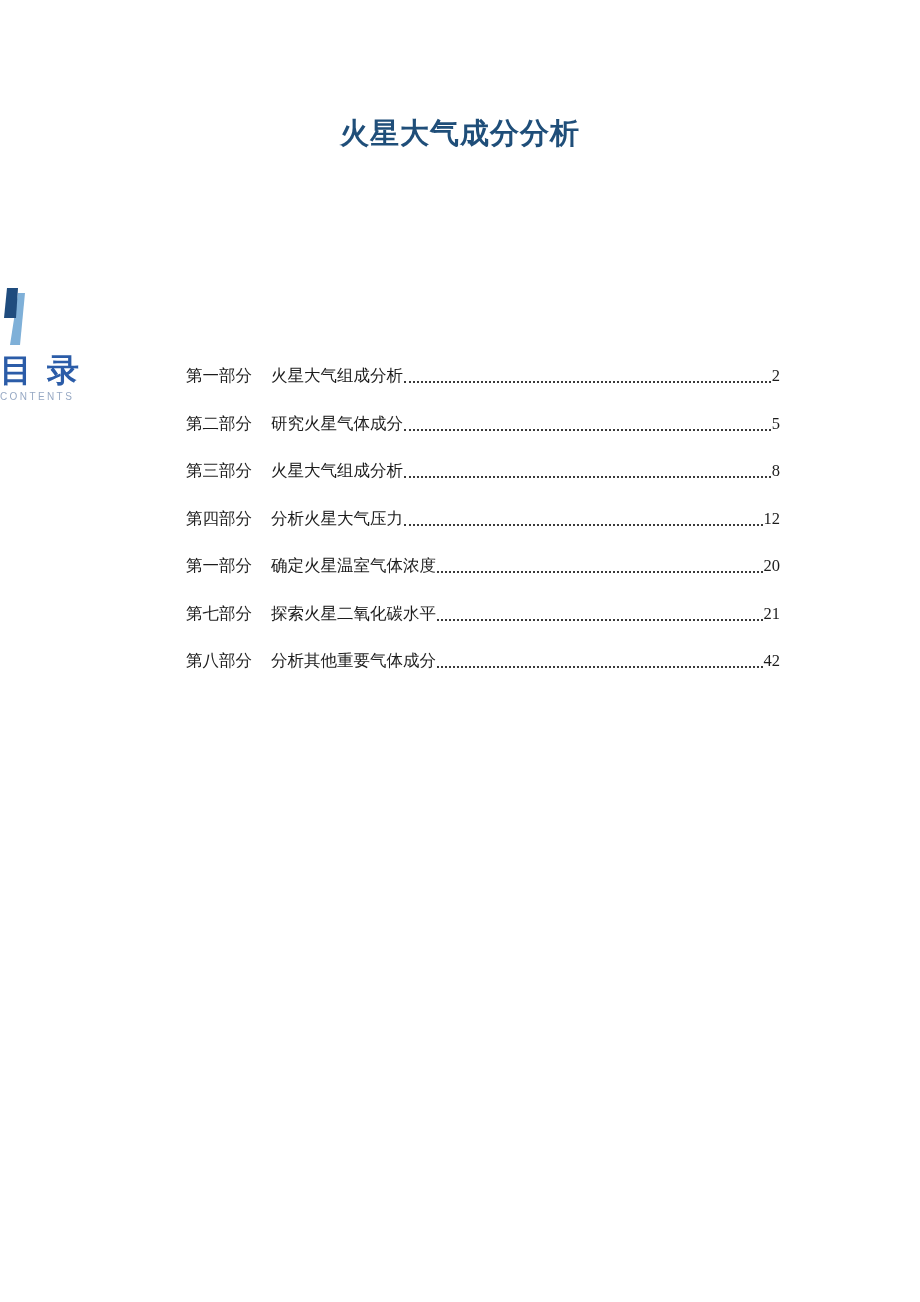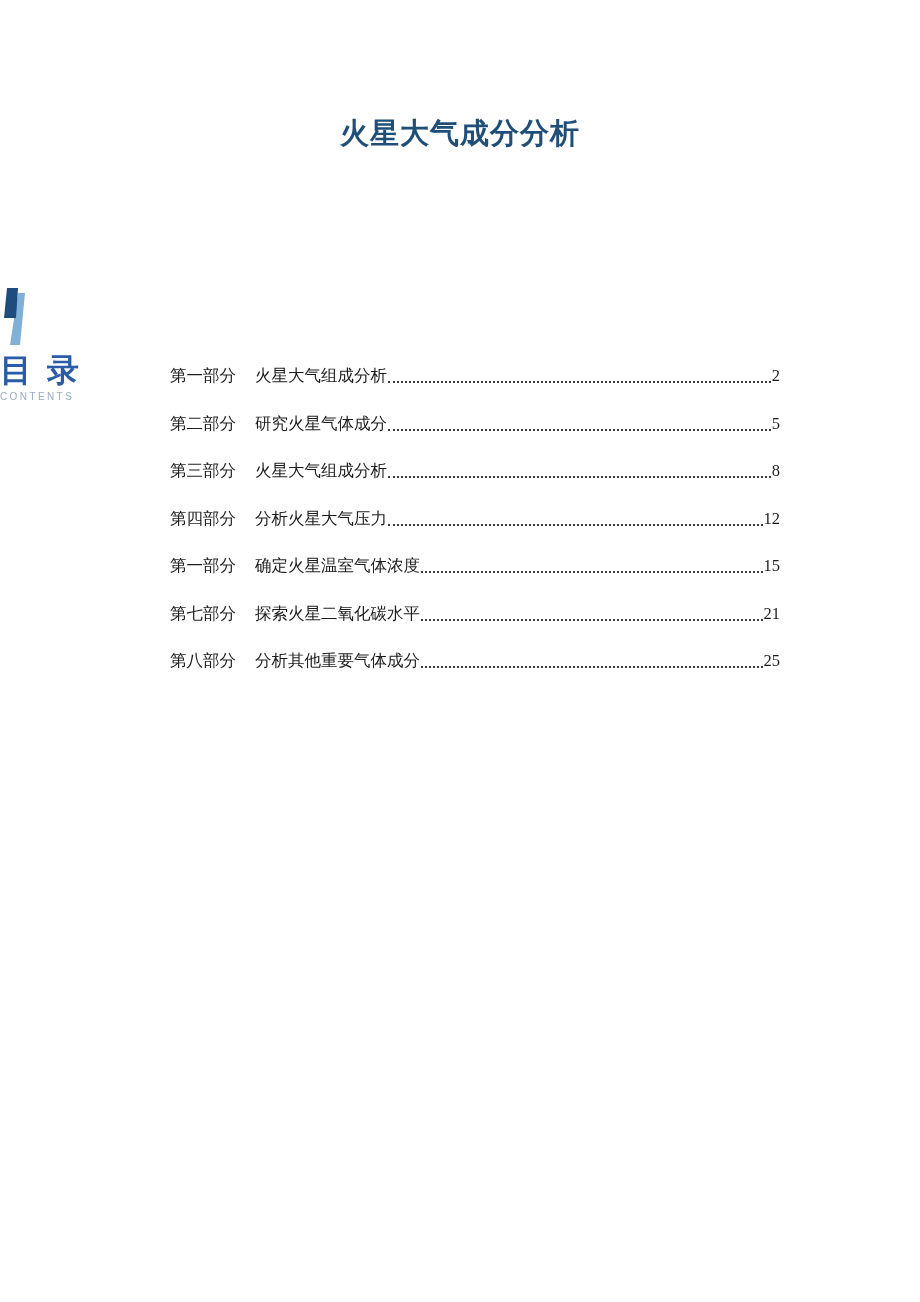--- a/index.html
+++ b/index.html
@@ -38,21 +38,21 @@
   .toc-list{
     position:absolute;top:366px;left:170px;width:610px;
   }
   .toc-row{
     display:flex;align-items:flex-end;
     height:20px;margin-bottom:27.5px;
     font-size:16.5px;line-height:20px;
     color:var(--body-text,#1C1C1C);
     white-space:nowrap;
   }
-  .chap{flex:none;width:85px;}
+  .chap{flex:none;width:85px;margin-left:16px;}
   .sec{flex:none;}
   .dots{
     flex:1;min-width:10px;
     border-bottom:2px dotted #3a3a3a;
     margin:0 1px 3px 1px;
   }
   .pg{flex:none;}
   .footer{
     position:absolute;top:1186px;left:0;width:100%;
     text-align:center;
@@ -100,31 +100,31 @@
       <div class="toc-row">
         <span class="chap">第四部分</span>
         <span class="sec">分析火星大气压力</span>
         <span class="dots"></span>
         <span class="pg">12</span>
       </div>
       <div class="toc-row">
         <span class="chap">第一部分</span>
         <span class="sec">确定火星温室气体浓度</span>
         <span class="dots"></span>
-        <span class="pg">15</span>
+        <span class="pg">20</span>
       </div>
       <div class="toc-row">
         <span class="chap">第七部分</span>
         <span class="sec">探索火星二氧化碳水平</span>
         <span class="dots"></span>
         <span class="pg">21</span>
       </div>
       <div class="toc-row">
         <span class="chap">第八部分</span>
         <span class="sec">分析其他重要气体成分</span>
         <span class="dots"></span>
-        <span class="pg">25</span>
+        <span class="pg">42</span>
       </div>
     </div>
 
   <div class="footer">1 / 29</div>
 
 </div>
 
 </body></html>

